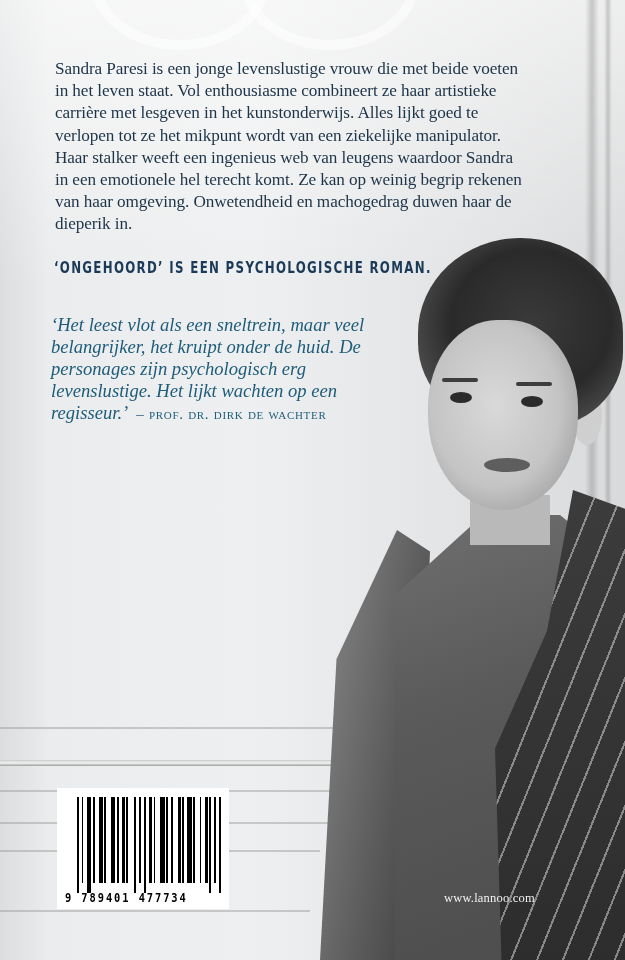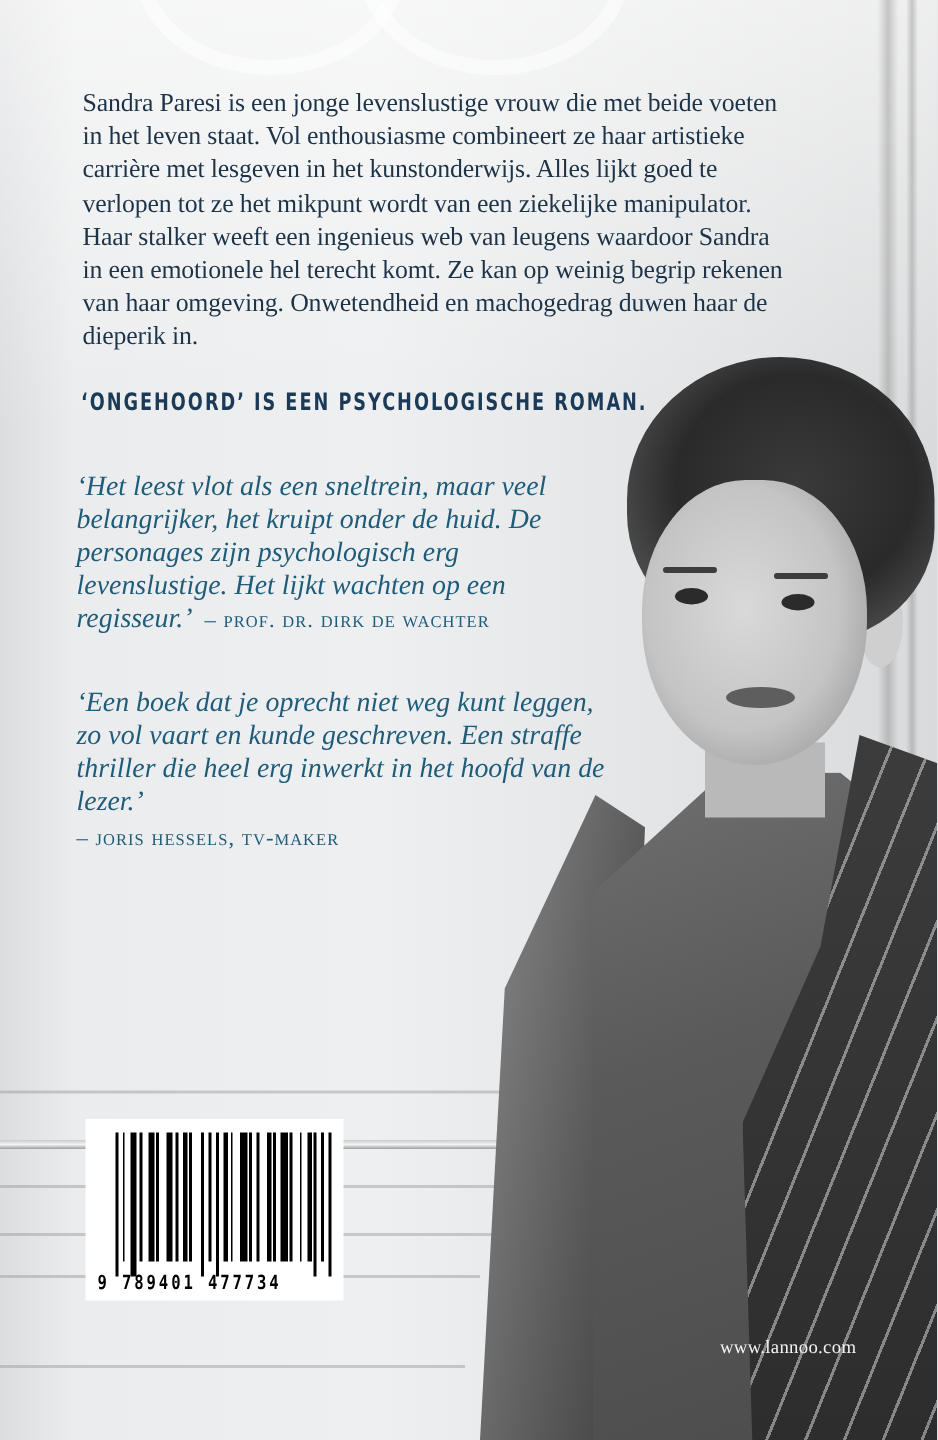--- a/index.html
+++ b/index.html
@@ -52,27 +52,27 @@
       font-size: 18.6px; line-height: 22px; color: #1e5c7a; }
     .quote1 { top: 314px; }
     .quote2 { top: 458px; }
     .attrib { font-style: normal; font-variant: small-caps; font-size: 15px; letter-spacing: 0.7px; color: #1e5c7a; margin-left: 8px; text-transform: lowercase; }
     .attrib-block { display: block; margin-left: 0; margin-top: 2px; }
     .author-bio { position: absolute; left: 55px; top: 592px; width: 260px;
       font-size: 17px; line-height: 22.5px; color: #1d3347; }
     .author-name { font-family: "DejaVu Sans", sans-serif; font-weight: bold; font-size: 14px; letter-spacing: 0.6px; color: #1b3a57; display: inline-block; transform: scaleX(0.82); transform-origin: left; margin-right: -22px; }
 
     
-    .barcode { position: absolute; left: 57px; top: 746px; width: 172px; height: 121px; background: #ffffff; }
+    .barcode { position: absolute; left: 57px; top: 788px; width: 172px; height: 121px; background: #ffffff; }
     .bars { position: absolute; left: 20px; top: 9px; width: 128px; height: 94px; display: flex; align-items: flex-start; }
     .bar { height: 86px; background: #000; flex: none; }
     .bar.long { height: 96px; }
     .barcode-digits { position: absolute; left: 8px; bottom: 4px; width: 145px; font-family: "DejaVu Sans Mono", monospace; font-weight: bold; font-size: 13px; letter-spacing: 2.4px; color: #000; transform: scaleX(0.8); transform-origin: left; white-space: nowrap; }
 
-    .website { position: absolute; left: 480px; top: 891px; font-size: 12.5px; color: #f2f2f2; letter-spacing: 0.2px; }
+    .website { position: absolute; left: 444px; top: 891px; font-size: 12.5px; color: #f2f2f2; letter-spacing: 0.2px; }
   </style>
 </head>
 <body>
 
 <div class="cover">
 
   <div class="bg-arch" style="left:90px; top:-90px; width:160px; height:120px;"></div>
   <div class="bg-arch" style="left:240px; top:-90px; width:160px; height:120px;"></div>
   <div class="bg-pillar" style="left:585px; width:14px;"></div>
   <div class="bg-pillar" style="left:604px; width:8px;"></div>
@@ -100,24 +100,20 @@
   </div>
 
   <p class="blurb" style="margin:0;">Sandra Paresi is een jonge levenslustige vrouw die met beide voeten in het leven staat. Vol enthousiasme combineert ze haar artistieke carrière met lesgeven in het kunstonderwijs. Alles lijkt goed te verlopen tot ze het mikpunt wordt van een ziekelijke manipulator. Haar stalker weeft een ingenieus web van leugens waardoor Sandra in een emotionele hel terecht komt. Ze kan op weinig begrip rekenen van haar omgeving. Onwetendheid en machogedrag duwen haar de dieperik in.</p>
 
   <div class="tagline">‘ONGEHOORD’ IS EEN PSYCHOLOGISCHE ROMAN.</div>
 
   <div class="quote quote1">
     <span>‘Het leest vlot als een sneltrein, maar veel belangrijker, het kruipt onder de huid. De personages zijn psychologisch erg levenslustige. Het lijkt wachten op een regisseur.’</span><span class="attrib">– Prof. Dr. Dirk De Wachter</span>
   </div>
 
-  <div class="quote quote2">
-    <span>‘Een boek dat je oprecht niet weg kunt leggen, zo vol vaart en kunde geschreven. Een straffe thriller die heel erg inwerkt in het hoofd van de lezer.’</span>
-    <span class="attrib attrib-block">– Joris Hessels, tv-maker</span>
-  </div>
 
 
   <div class="barcode">
     <div class="bars" id="bars">
         <div class="bar long" style="width: 1.6px; margin-right: 3.2px;"></div>
         <div class="bar" style="width: 1.6px; margin-right: 3.2px;"></div>
         <div class="bar long" style="width: 4.8px; margin-right: 1.6px;"></div>
         <div class="bar" style="width: 1.6px; margin-right: 4.8px;"></div>
         <div class="bar" style="width: 3.2px; margin-right: 1.6px;"></div>
         <div class="bar" style="width: 1.6px; margin-right: 4.8px;"></div>

